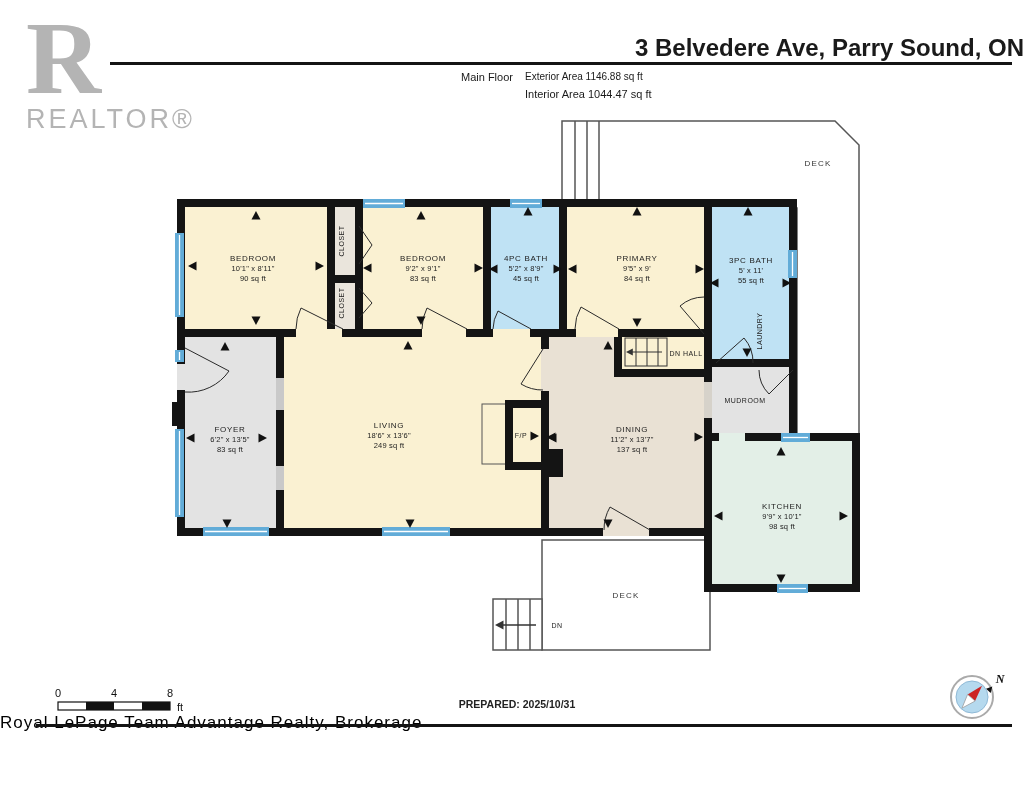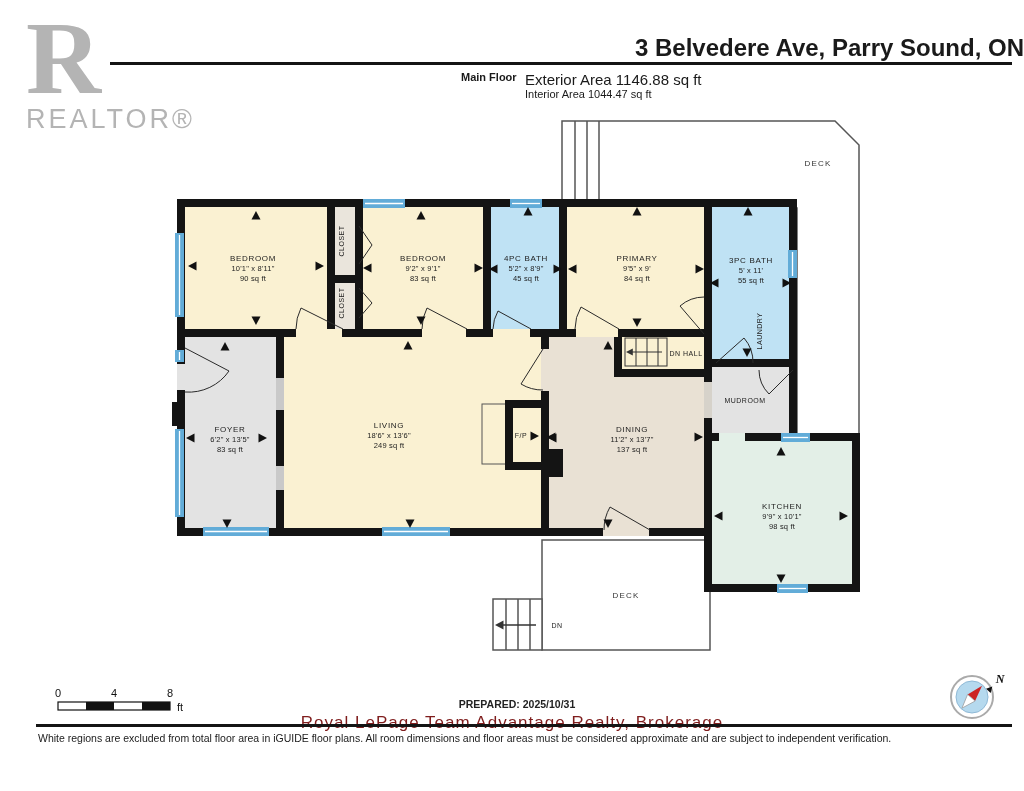--- a/index.html
+++ b/index.html
@@ -5,34 +5,34 @@
   html,body{margin:0;padding:0;background:#ffffff;}
   .page{position:relative;width:1024px;height:791px;background:#fff;overflow:hidden;
         font-family:"Liberation Sans", sans-serif;color:#1a1a1a;}
   
   .logo{position:absolute;left:26px;top:6px;color:#b4b4b4;z-index:2;}
   .logo-r{font-family:"Liberation Serif", serif;font-weight:bold;font-size:104px;line-height:104px;letter-spacing:0;}
   .logo-word{font-size:27px;letter-spacing:3px;color:#b4b4b4;margin-top:-6px;text-align:center;}
   .title{position:absolute;left:0;top:34px;width:100%;text-align:right;
          font-size:24px;font-weight:bold;}
   .header-line{position:absolute;left:110px;top:62px;width:902px;height:3px;background:#141414;}
-  .floor-label{position:absolute;left:461px;top:71px;font-size:11px;font-weight:bold;}
-  .area-line1{position:absolute;left:525px;top:71px;font-size:15px;}
+  .floor-label{position:absolute;left:461px;top:71px;font-size:11px;font-weight:normal;}
+  .area-line1{position:absolute;left:525px;top:71px;font-size:10px;}
   .area-line2{position:absolute;left:525px;top:88px;font-size:11px;text-align:center;}
   
   svg.plan{position:absolute;left:0;top:0;}
   .rname{font-family:"Liberation Sans", sans-serif;font-size:8px;letter-spacing:.7px;fill:#1c1c1c;}
   .rdim{font-family:"Liberation Sans", sans-serif;font-size:7.5px;letter-spacing:.2px;fill:#1c1c1c;}
   .rsmall{font-family:"Liberation Sans", sans-serif;font-size:7px;letter-spacing:.5px;fill:#1c1c1c;}
   .deckname{font-family:"Liberation Sans", sans-serif;font-size:8px;letter-spacing:1.2px;fill:#333;}
   .tick{font-family:"Liberation Sans", sans-serif;font-size:11px;fill:#111;}
   .prepared{font-family:"Liberation Sans", sans-serif;font-size:10.5px;font-weight:bold;fill:#222;}
   
-  .watermark{position:absolute;left:0;top:713px;width:100%;text-align:center;
-             font-size:17px;letter-spacing:1px;color:#7f1d1d;z-index:1;}
+  .watermark{position:absolute;left:0;top:713px;width:100%;text-align:left;
+             font-size:17px;letter-spacing:1px;color:#000000;z-index:1;}
   .footer-line{position:absolute;left:36px;top:724px;width:976px;height:3px;background:#141414;z-index:2;}
   .disclaimer{position:absolute;left:38px;top:732px;width:960px;font-size:10.5px;color:#1a1a1a;z-index:3;}
 </style>
 </head>
 <body>
 
 <div class="page">
 
   <div class="logo">
     <div class="logo-r">R</div>
@@ -266,15 +266,14 @@
         <polygon points="0,-15 5,1 -5,1" fill="#CC2222"></polygon>
         <polygon points="0,15 5,1 -5,1" fill="#ffffff" stroke="#999999" stroke-width="0.7"></polygon>
       </g>
       <text x="1000" y="683" font-family="Liberation Serif, serif" font-size="12" font-style="italic" font-weight="bold" fill="#111" text-anchor="middle">N</text>
       <use href="#arr" transform="translate(990,689) rotate(42) scale(0.7)" fill="#111"></use>
     </g>
   </svg>
 
   <div class="watermark">Royal LePage Team Advantage Realty, Brokerage</div>
   <div class="footer-line"></div>
-  <div class="disclaimer">White regions are excluded from total floor area in iGUIDE floor plans. All room dimensions and floor areas must be considered approximate and are subject to independent verification.</div>
 
 </div>
 
 </body></html>

